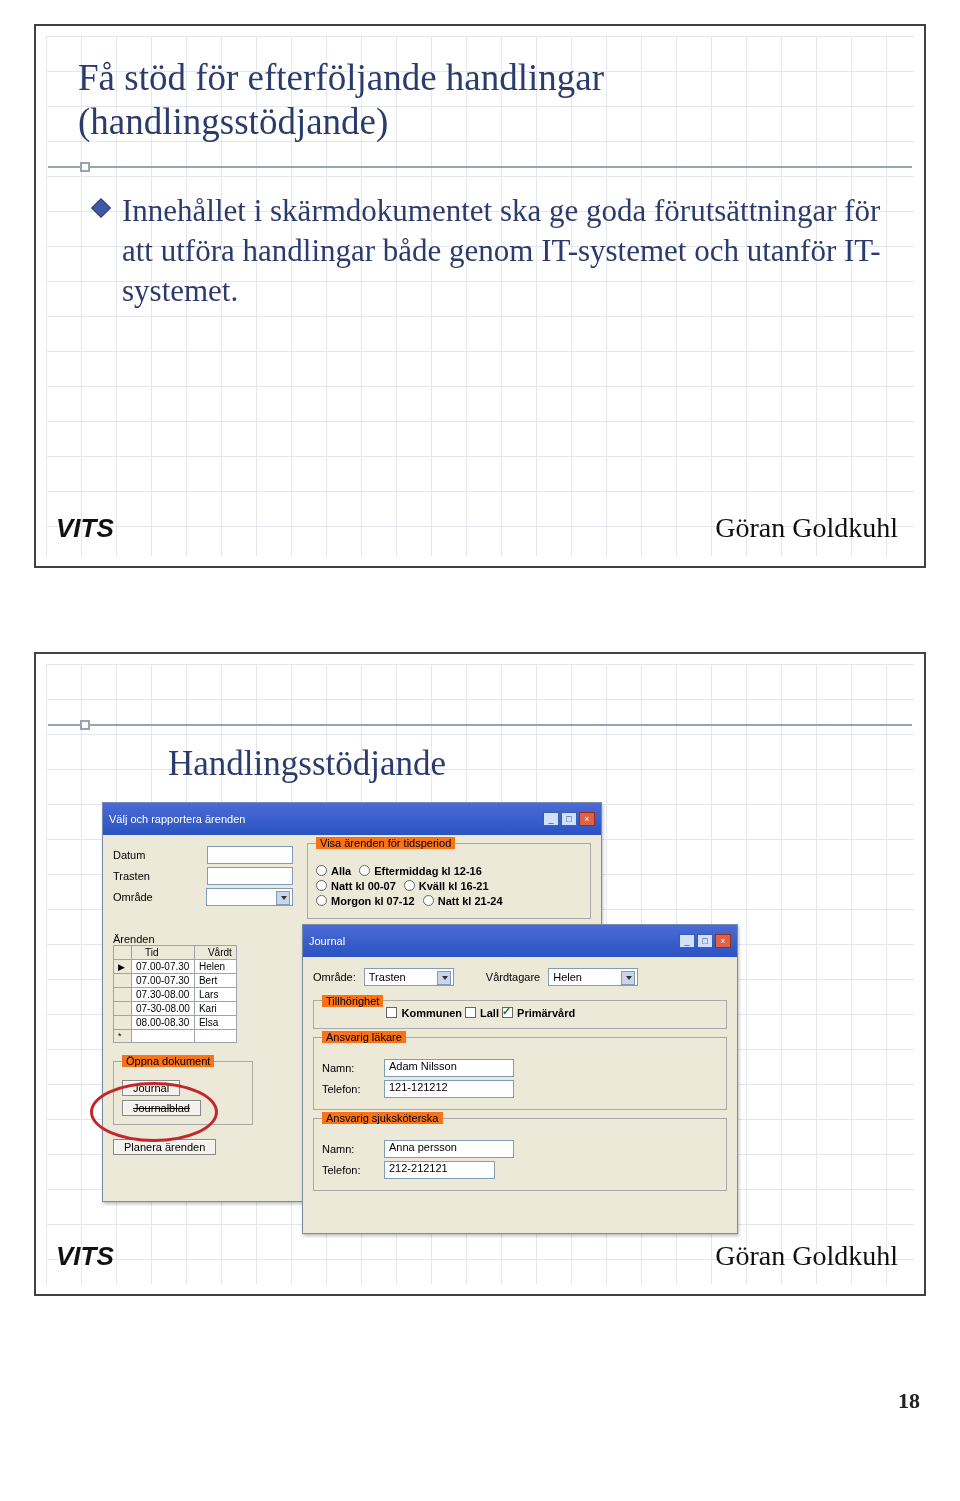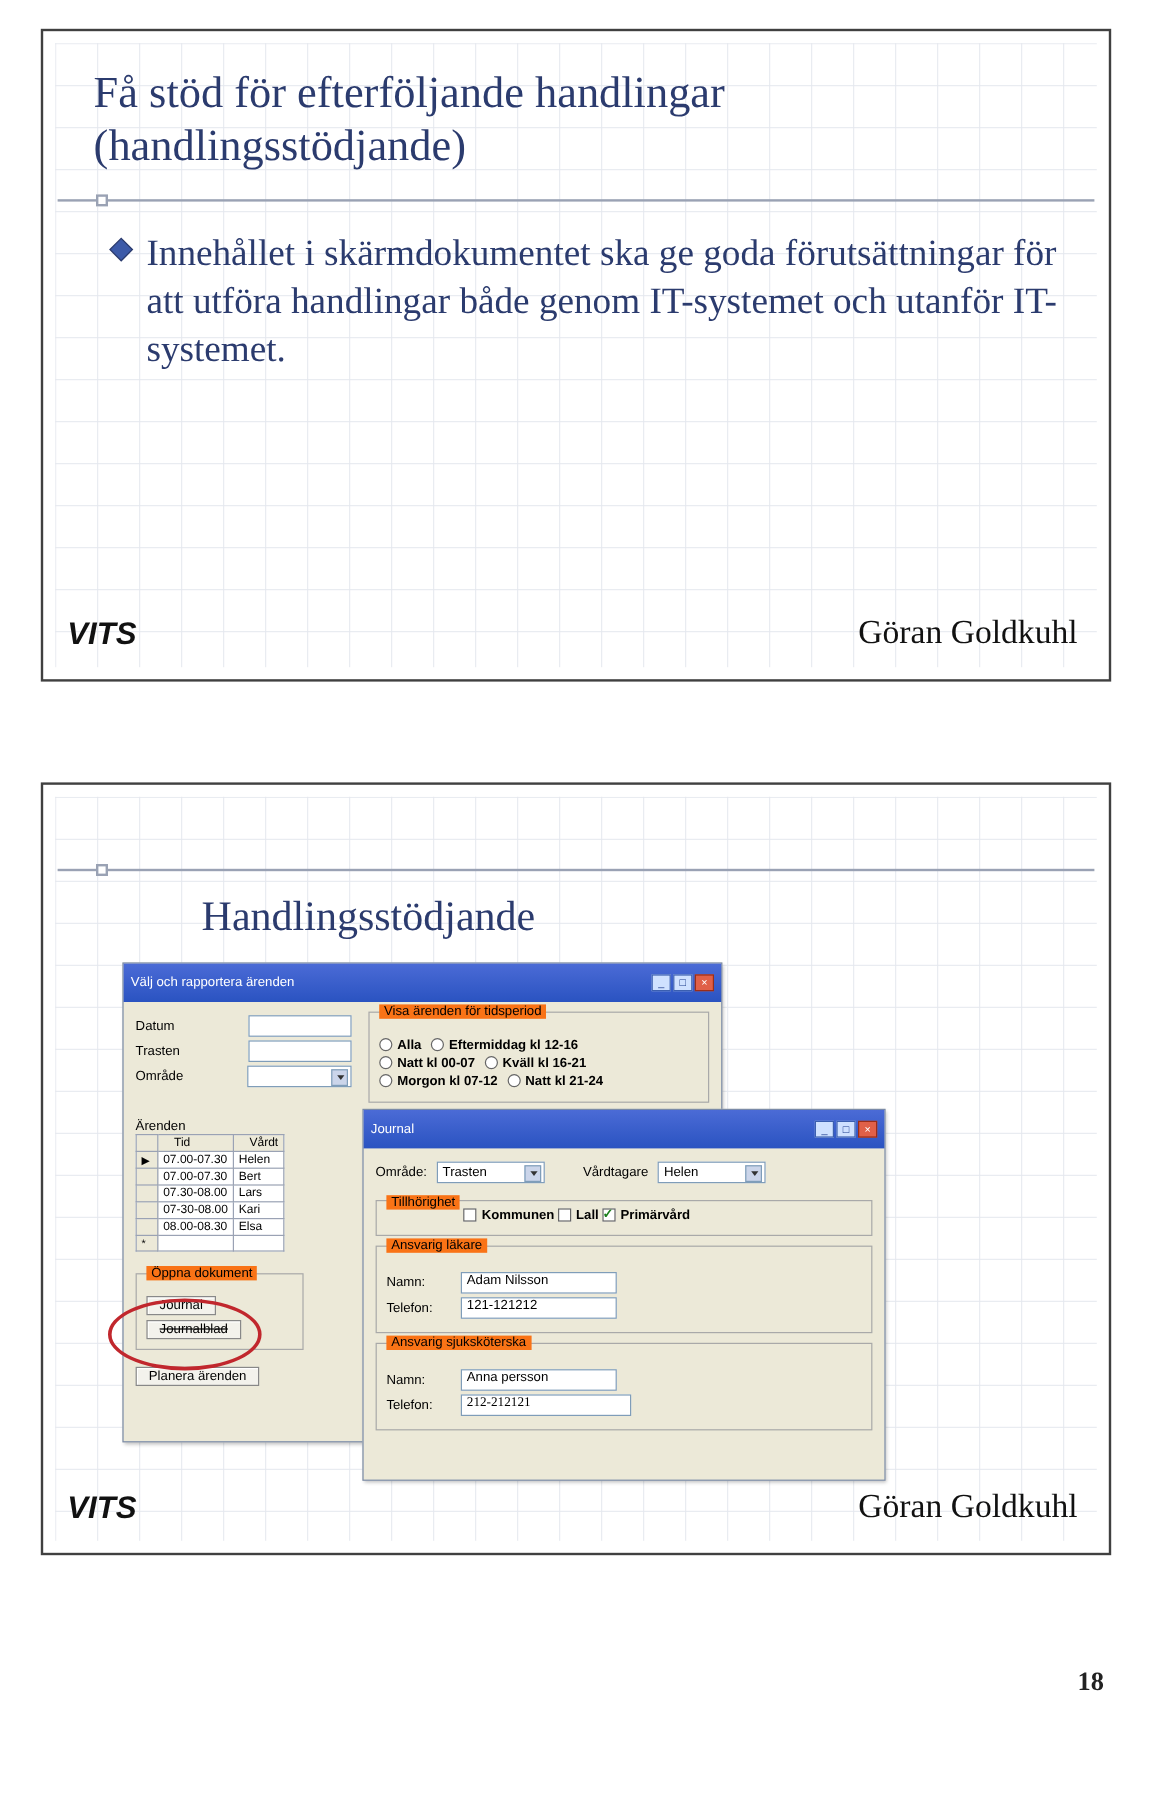--- a/index.html
+++ b/index.html
@@ -412,21 +412,21 @@
                     </div>
                 </div>
                 <div class="fs">
                   <span class="legend">Ansvarig sjuksköterska</span>
                   <div class="row">
                       <span class="lbl" style="width:54px;">Namn:</span>
                       <span class="txt-input" style="width:130px;"><span>Anna persson</span></span>
                     </div>
                   <div class="row">
                       <span class="lbl" style="width:54px;">Telefon:</span>
-                      <span class="txt-input" style="width:142px;font-family:Liberation Serif, serif;"><span>212-212121</span></span>
+                      <span class="txt-input" style="width:111px;"><span>212-212121</span></span>
                     </div>
                 </div>
               </div>
             </div>
           </div>
         </div>
 
       </div>
 
       <div class="footer">

